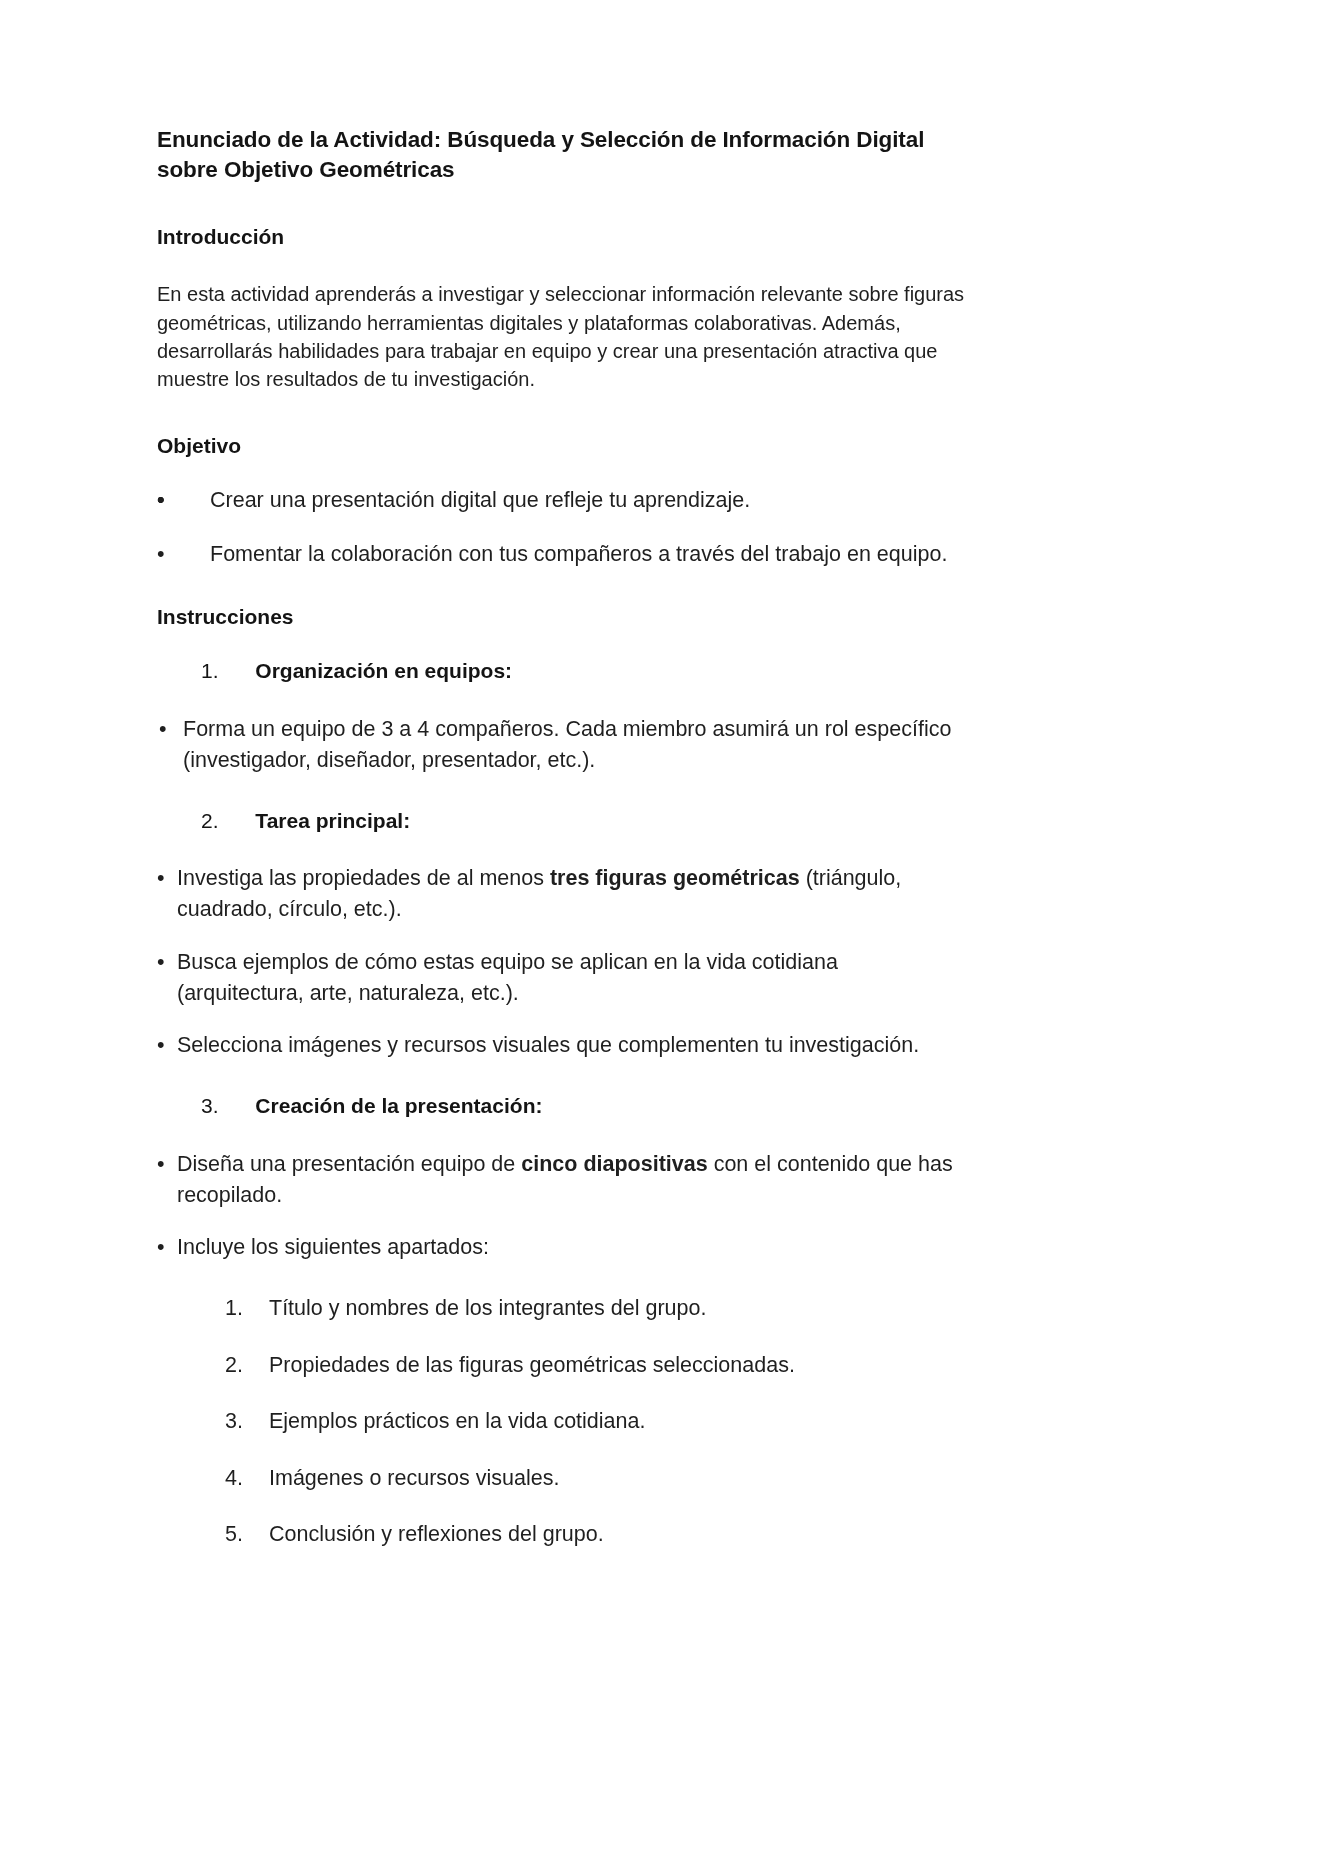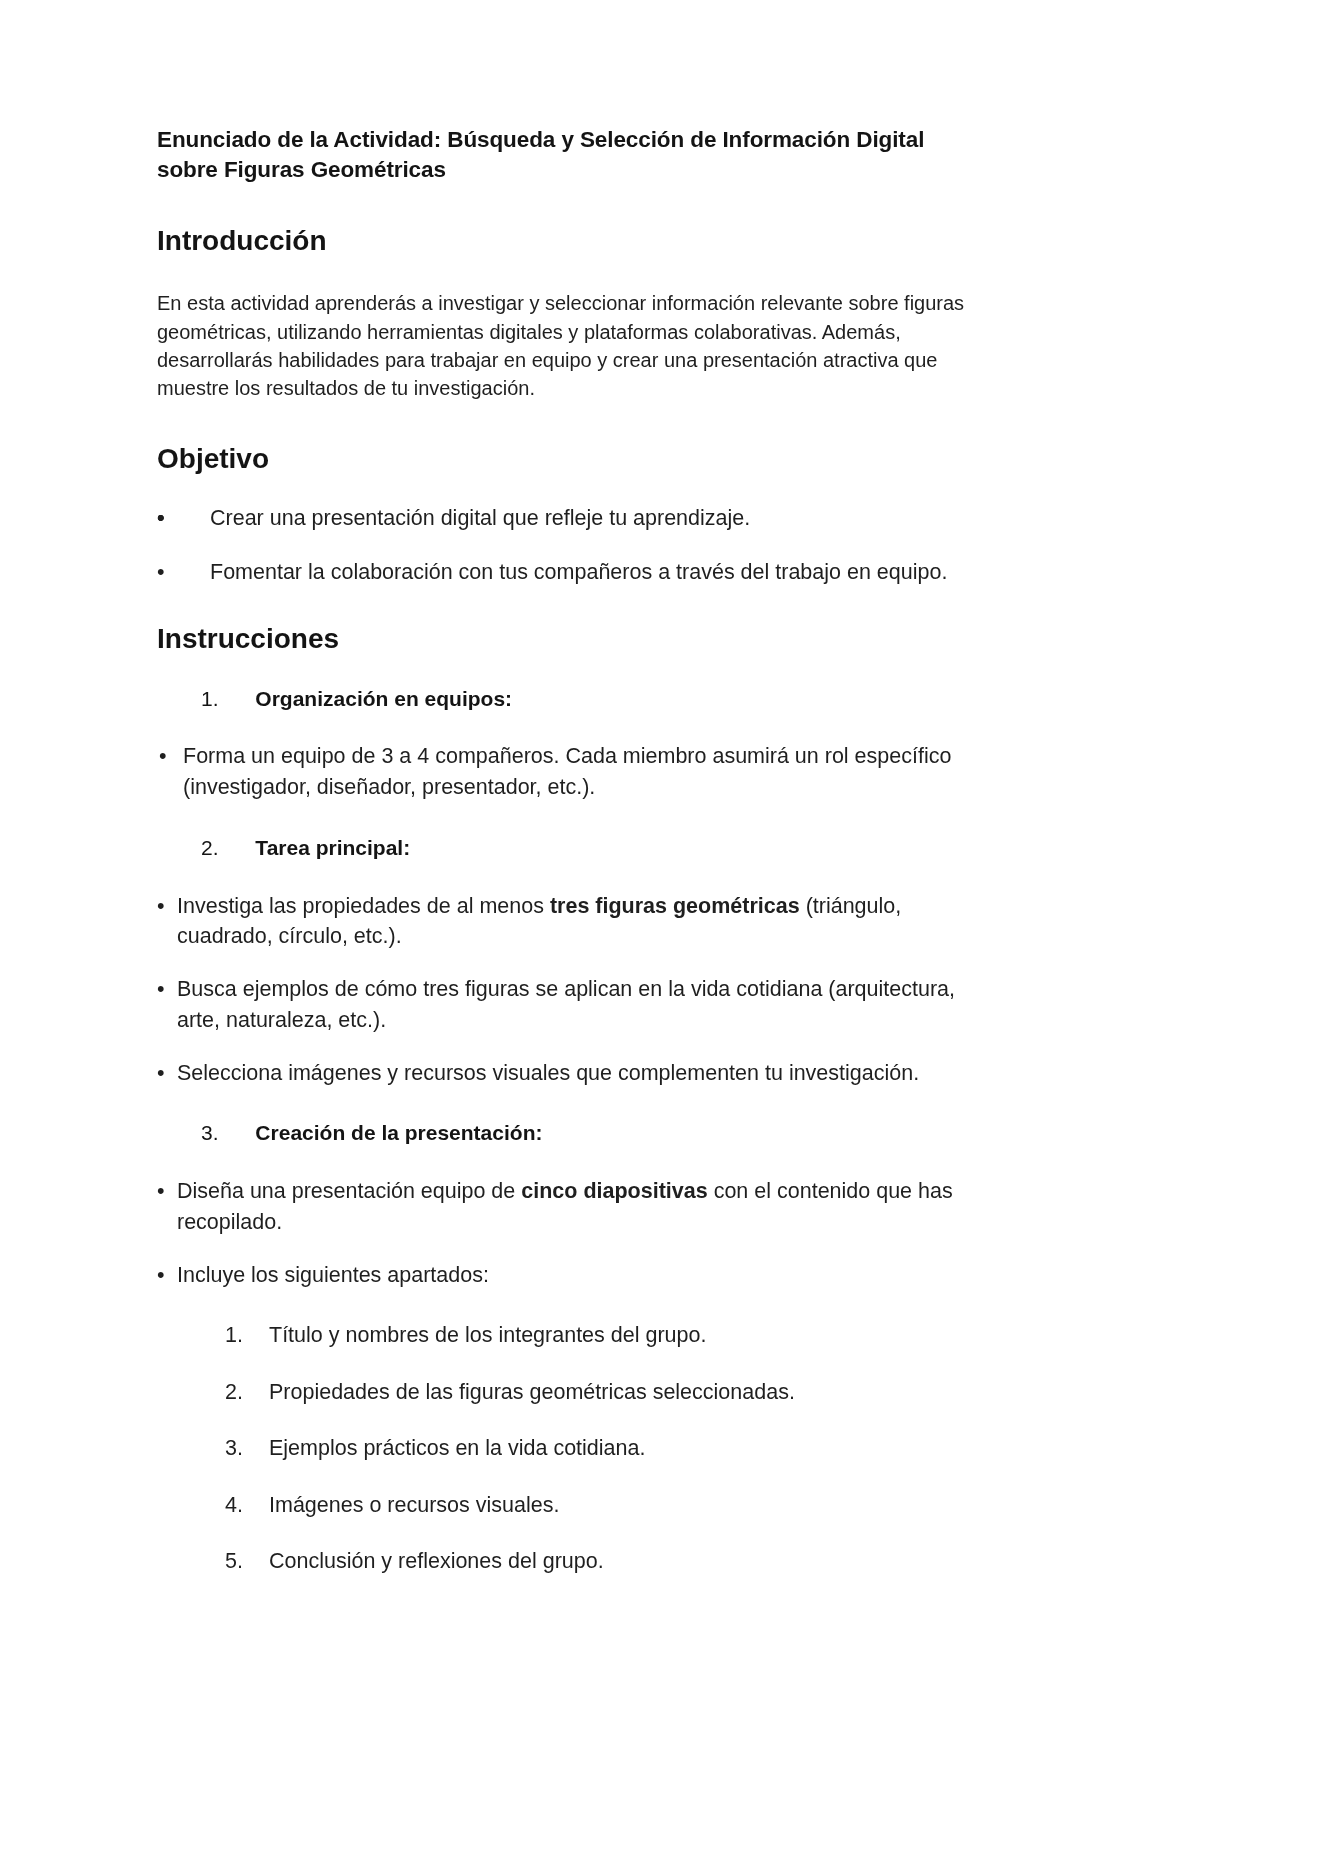--- a/index.html
+++ b/index.html
@@ -29,21 +29,21 @@
   
   .doc-title {
     font-size: 22.5px;
     font-weight: bold;
     line-height: 1.33;
     letter-spacing: -0.1px;
     margin: 0 0 38px 0;
     color: #141414;
   }
   .section-heading {
-    font-size: 28px;
+    font-size: 21px;
     font-weight: bold;
     line-height: 1.3;
     margin: 0 0 30px 0;
     color: #141414;
   }
   .section-heading.tight {
     margin-bottom: 26px;
   }
 
   
@@ -144,21 +144,21 @@
     font-size: 21.5px;
     line-height: 1.42;
   }
 </style>
 </head>
 <body>
 
 <div class="page">
   <div class="doc">
 
-    <h1 class="doc-title">Enunciado de la Actividad: Búsqueda y Selección de Información Digital sobre Figuras Geométricas</h1>
+    <h1 class="doc-title">Enunciado de la Actividad: Búsqueda y Selección de Información Digital sobre Objetivo Geométricas</h1>
 
     <h2 class="section-heading">Introducción</h2>
 
     <p class="para">En esta actividad aprenderás a investigar y seleccionar información relevante sobre figuras geométricas, utilizando herramientas digitales y plataformas colaborativas. Además, desarrollarás habilidades para trabajar en equipo y crear una presentación atractiva que muestre los resultados de tu investigación.</p>
 
     <h2 class="section-heading tight">Objetivo</h2>
 
     <ul class="bul-list">
       <li class="bul-item">
         <span class="dot">•</span>
@@ -195,21 +195,21 @@
       <span class="txt">Tarea principal:</span>
     </div>
 
     <ul class="tbul-list">
       <li class="tbul-item">
         <span class="dot">•</span>
         <span>Investiga las propiedades de al menos </span><b>tres figuras geométricas</b><span> (triángulo, cuadrado, círculo, etc.).</span>
       </li>
       <li class="tbul-item">
         <span class="dot">•</span>
-        <span>Busca ejemplos de cómo tres figuras se aplican en la vida cotidiana (arquitectura, arte, naturaleza, etc.).</span>
+        <span>Busca ejemplos de cómo estas equipo se aplican en la vida cotidiana (arquitectura, arte, naturaleza, etc.).</span>
       </li>
       <li class="tbul-item">
         <span class="dot">•</span>
         <span>Selecciona imágenes y recursos visuales que complementen tu investigación.</span>
       </li>
     </ul>
 
     <div class="num-head">
       <span class="num">3.</span>
       <span class="txt">Creación de la presentación:</span>

